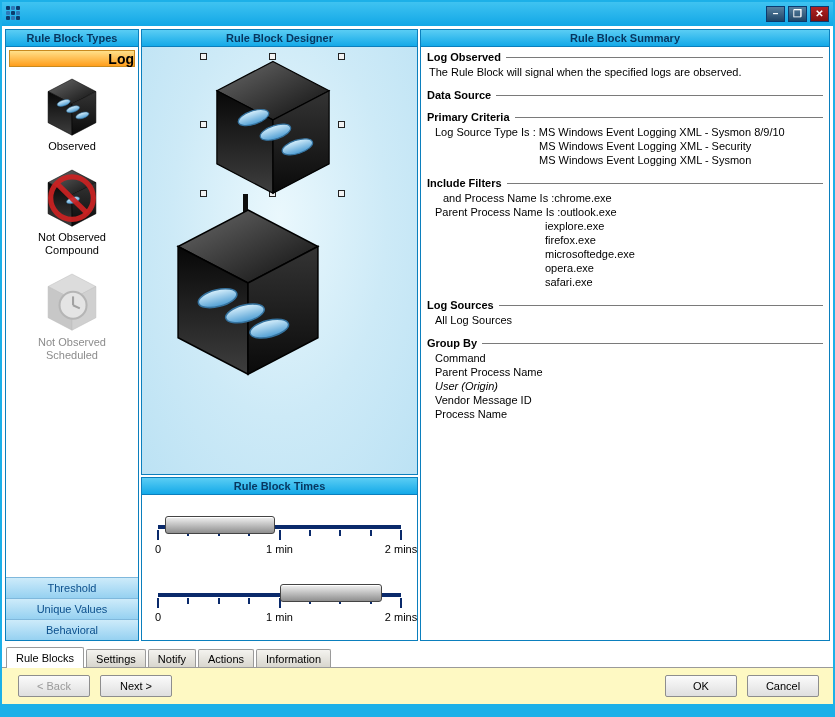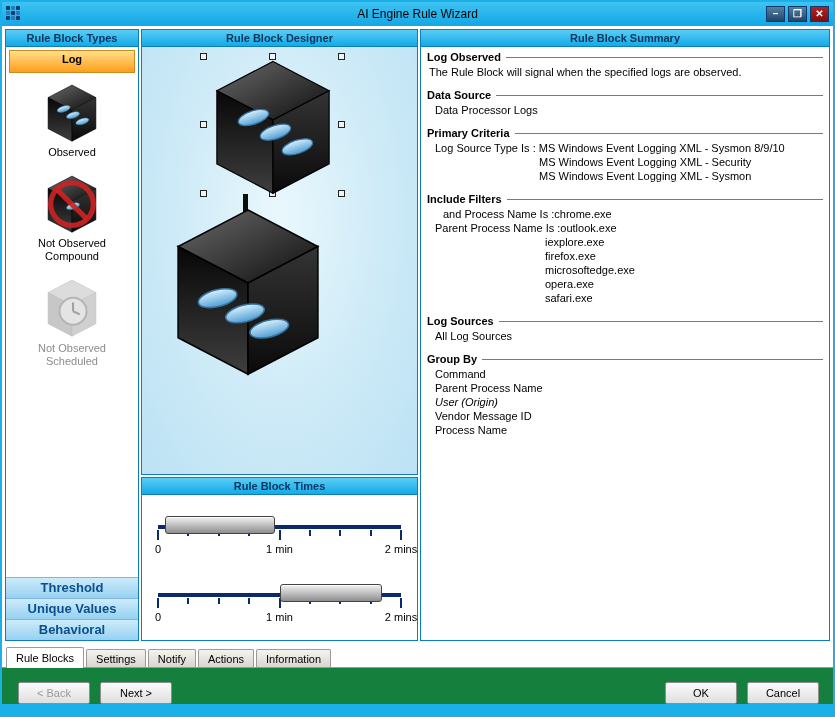--- a/index.html
+++ b/index.html
@@ -28,33 +28,33 @@
   .content { flex:1 1 auto; display:flex; gap:2px; padding:3px; background:#fff; min-height:0; }
   .panel { border:1px solid #0B7FBD; background:#fff; display:flex; flex-direction:column; min-height:0; }
   .panel-header {
     height:17px; flex:0 0 auto; background:linear-gradient(#5ACDF4,#14A9E8);
     border-bottom:1px solid #0B7FBD; text-align:center; font-size:11px; font-weight:bold;
     color:#07365F; line-height:16px;
   }
   
   .left { width:134px; flex:0 0 auto; }
   .log-btn {
-    margin:3px; height:23px; background:linear-gradient(#FFE08A,#FF9E1B);
-    border:1px solid #C98A1E; text-align:center; font-size:11px; font-weight:bold;
+    margin:3px; height:17px; background:linear-gradient(#FFE08A,#FF9E1B);
+    border:1px solid #C98A1E; text-align:right; font-size:14px; font-weight:bold;
     line-height:17px; color:#000; cursor:pointer;
   }
   .type-list { flex:1 1 auto; overflow:hidden; padding-top:8px; }
   .type-item { display:flex; flex-direction:column; align-items:center; margin-bottom:16px; cursor:pointer; }
   .type-item svg { display:block; }
   .type-label { font-size:11px; color:#000; text-align:center; white-space:pre-line; margin-top:4px; line-height:13px; }
   .type-item.disabled .type-label { color:#8C8C8C; }
   .bottom-btns { flex:0 0 auto; }
   .bbtn {
     height:21px; background:linear-gradient(#CDEBFA,#96D1F1); border-top:1px solid #7FB8DC;
-    text-align:center; font-size:13px; font-weight:bold; color:#0B4F8C; line-height:20px; cursor:pointer;
+    text-align:center; font-size:11px; font-weight:normal; color:#0B4F8C; line-height:20px; cursor:pointer;
   }
   
   .middle { width:277px; flex:0 0 auto; display:flex; flex-direction:column; gap:2px; min-height:0; }
   .designer { flex:1 1 auto; }
   .designer-canvas {
     flex:1 1 auto; position:relative; overflow:hidden;
     background:radial-gradient(ellipse at 50% 40%, #EAF8FD 0%, #CDEAf7 55%, #BCE2F4 100%);
   }
   .sel-box { position:absolute; left:62px; top:10px; width:137px; height:136px; }
   .handle { position:absolute; width:7px; height:7px; background:#F2F2F2; border:1px solid #222; }
@@ -83,21 +83,21 @@
     border-top:1px solid #7a7a7a; border-bottom:1px solid #fff; }
   .sec-line { line-height:14px; white-space:nowrap; }
   
   .tabs-row { flex:0 0 24px; display:flex; align-items:flex-end; padding-left:4px; background:#fff;
     border-bottom:1px solid #9a9a9a; }
   .tab { border:1px solid #9a9a9a; border-bottom:none; padding:3px 9px 2px; font-size:11px;
     background:linear-gradient(#F4F3EF,#D8D6CE); margin-right:2px; cursor:pointer;
     border-radius:2px 2px 0 0; color:#000; }
   .tab.active { background:#fff; margin-bottom:-1px; padding-bottom:4px; padding-top:4px; }
   
-  .footer { flex:0 0 36px; display:flex; align-items:flex-end; padding:0 14px 0 16px; background:#15803d; }
+  .footer { flex:0 0 36px; display:flex; align-items:center; padding:0 14px 0 16px; background:#fef9c3; }
   .btn { width:72px; height:22px; font-size:11px; border:1px solid #8E8E8E; border-radius:2px;
     background:linear-gradient(#FBFBFB,#DFDFDF); color:#000; text-align:center; line-height:20px; cursor:pointer; }
   .btn.disabled { color:#9a9a9a; cursor:default; }
   .btn + .btn { margin-left:10px; }
   .spacer { flex:1; }
 </style>
 </head>
 <body>
 
 <svg width="0" height="0" style="position:absolute">
@@ -128,21 +128,20 @@
       <span></span>
         <span class="lt"></span>
         <span></span>
       <span class="lt"></span>
         <span></span>
         <span class="lt"></span>
       <span></span>
         <span class="lt"></span>
         <span></span>
     </div>
-    <div class="title">AI Engine Rule Wizard</div>
     <div class="winbtns">
       <div class="wbtn">–</div>
       <div class="wbtn">❐</div>
       <div class="wbtn close">✕</div>
     </div>
   </div>
 
   <div class="content">
 
     <div class="panel left">
@@ -280,21 +279,20 @@
               <span>Log Observed</span>
               <span class="sec-rule"></span>
             </div>
             <div class="sec-line" style="padding-left: 2px;">The Rule Block will signal when the specified logs are observed.</div>
           </div>
           <div class="sec">
             <div class="sec-title">
               <span>Data Source</span>
               <span class="sec-rule"></span>
             </div>
-            <div class="sec-line" style="padding-left: 8px;">Data Processor Logs</div>
           </div>
           <div class="sec">
             <div class="sec-title">
               <span>Primary Criteria</span>
               <span class="sec-rule"></span>
             </div>
             <div class="sec-line" style="padding-left: 8px;">Log Source Type Is : MS Windows Event Logging XML - Sysmon 8/9/10</div>
             <div class="sec-line" style="padding-left: 112px;">MS Windows Event Logging XML - Security</div>
             <div class="sec-line" style="padding-left: 112px;">MS Windows Event Logging XML - Sysmon</div>
           </div>

